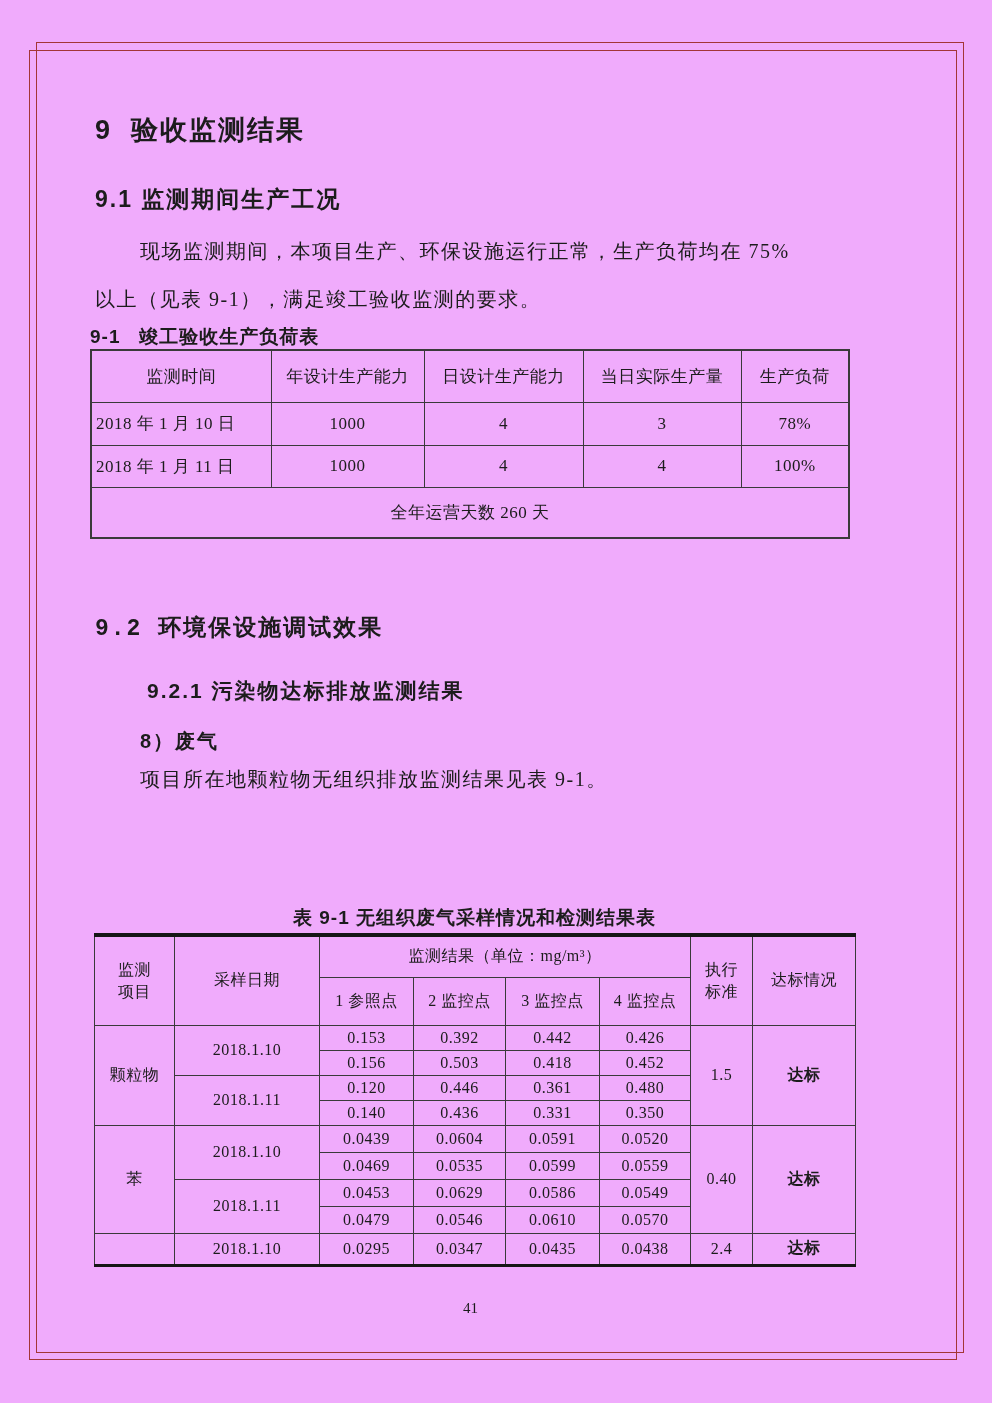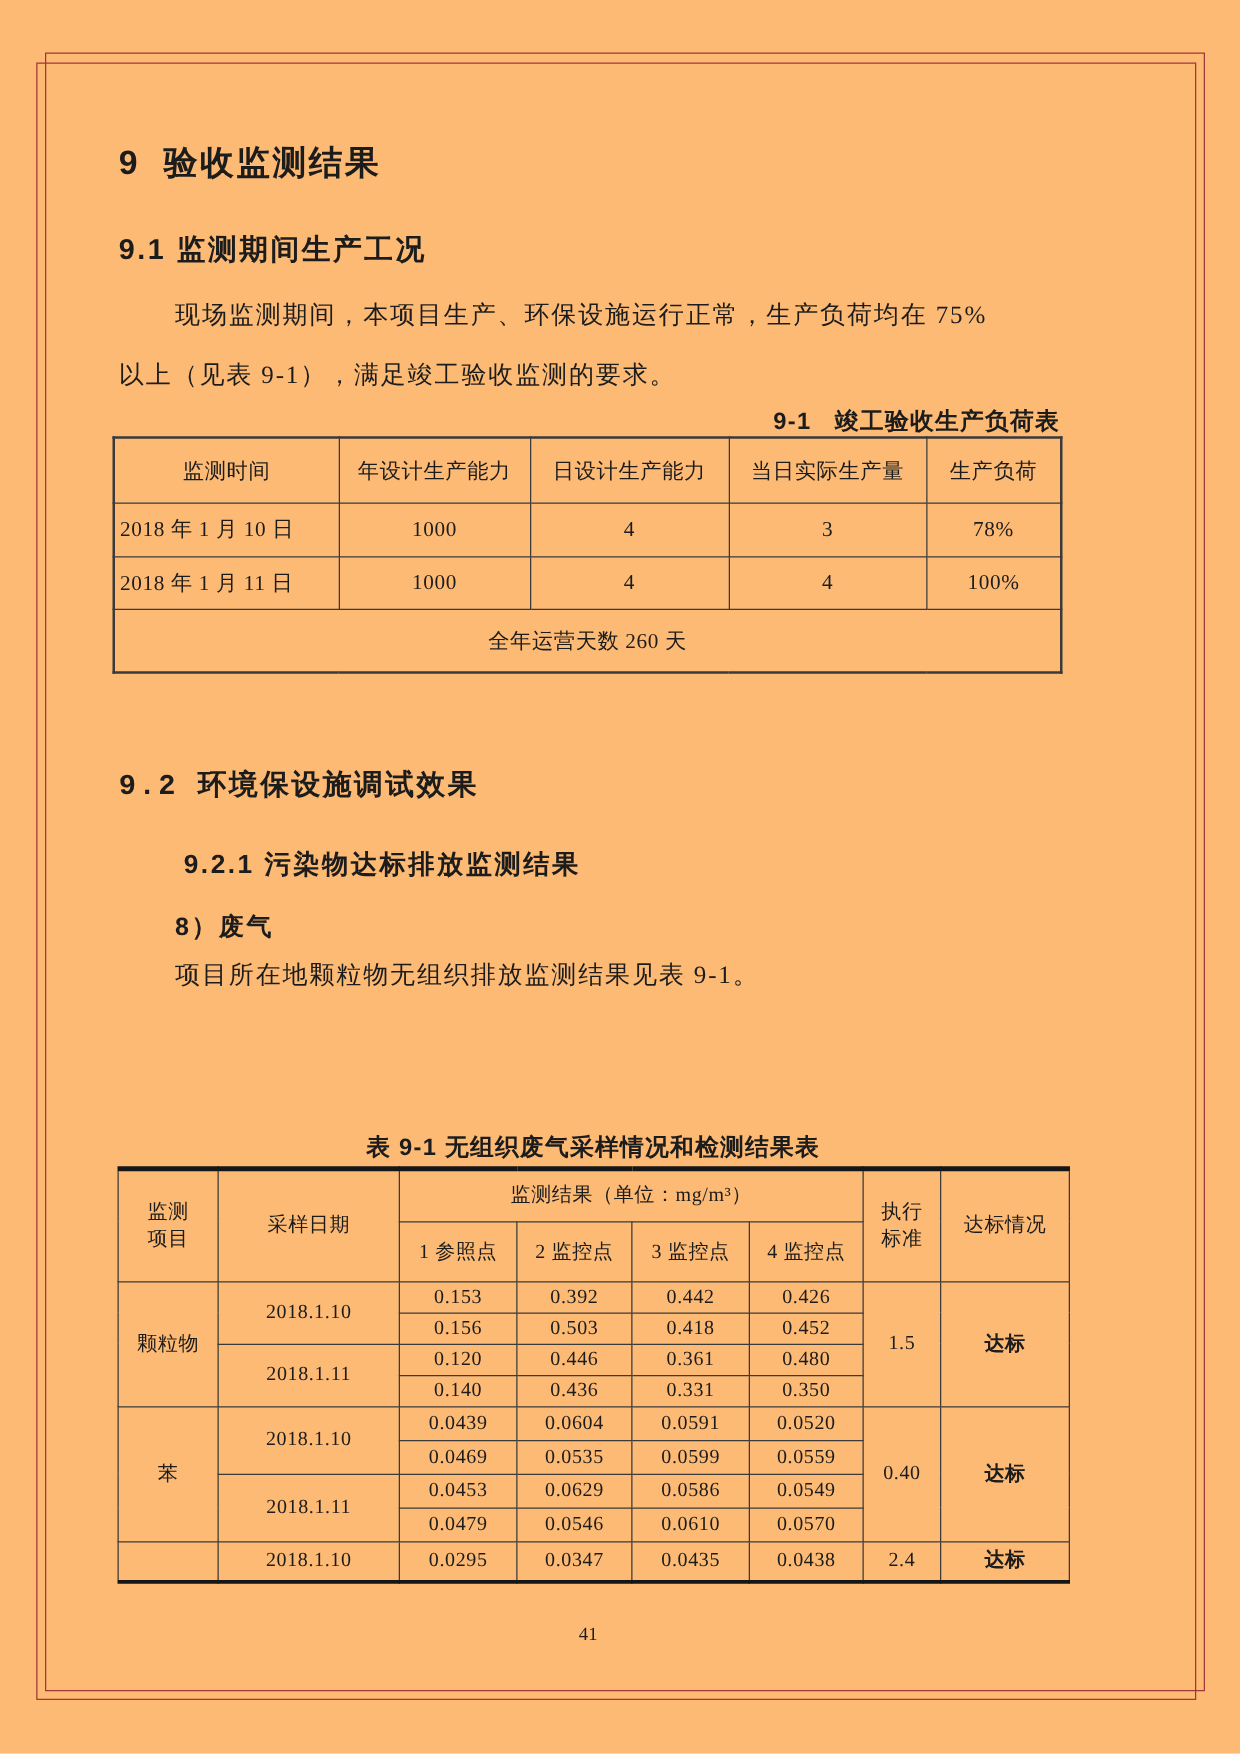--- a/index.html
+++ b/index.html
@@ -1,36 +1,36 @@
 <!DOCTYPE html>
 <html><head>
 <meta charset="utf-8">
 <style>
   html,body{margin:0;padding:0;background:#ffffff;}
   .page{
-    position:relative;width:992px;height:1403px;background:#fdba74;
+    position:relative;width:992px;height:1403px;background:#f0abfc;
     font-family:"Liberation Serif","DejaVu Serif",serif;color:#1c1c1c;overflow:hidden;
   }
   .border-rect{position:absolute;border:1px solid #a33636;pointer-events:none;}
   .rect-a{left:36px;top:42px;width:926px;height:1309px;}
   .rect-b{left:29px;top:50px;width:926px;height:1308px;}
 
   .abs{position:absolute;white-space:pre-wrap;}
   .hei{font-family:"Liberation Sans","DejaVu Sans",sans-serif;font-weight:bold;}
 
   .h1{left:95px;top:112px;font-size:27px;letter-spacing:2px;}
   .h21{left:95px;top:184px;font-size:23px;letter-spacing:2px;}
   .p1l1{left:140px;top:238px;font-size:20px;letter-spacing:1.5px;}
   .p1l2{left:95px;top:286px;font-size:20px;letter-spacing:1.5px;}
   .h22{left:95px;top:612px;font-size:23px;letter-spacing:2px;font-family:Liberation Mono, monospace;}
   .h31{left:115px;top:677px;font-size:21px;letter-spacing:2px;margin-left:32px;}
   .h41{left:140px;top:728px;font-size:20px;letter-spacing:2px;}
   .p2{left:140px;top:766px;font-size:20px;letter-spacing:1.5px;}
 
-  .t1cap{left:90px;top:324px;width:758px;text-align:right;font-size:19px;letter-spacing:1px;}
+  .t1cap{left:90px;top:324px;width:758px;text-align:left;font-size:19px;letter-spacing:1px;}
   .t2cap{left:94px;top:905px;width:761px;text-align:center;font-size:19px;letter-spacing:1px;}
 
   table{border-collapse:collapse;table-layout:fixed;}
   td{border:1px solid #3a3a3a;text-align:center;vertical-align:middle;
      font-size:17px;padding:0;overflow:hidden;letter-spacing:0.5px;}
 
   .table1{position:absolute;left:90px;top:349px;width:758px;border:2px solid #3a3a3a;}
   .table1 tr.hdr{height:52px;}
   .table1 tr.r1{height:43px;}
   .table1 tr.r2{height:42px;}

